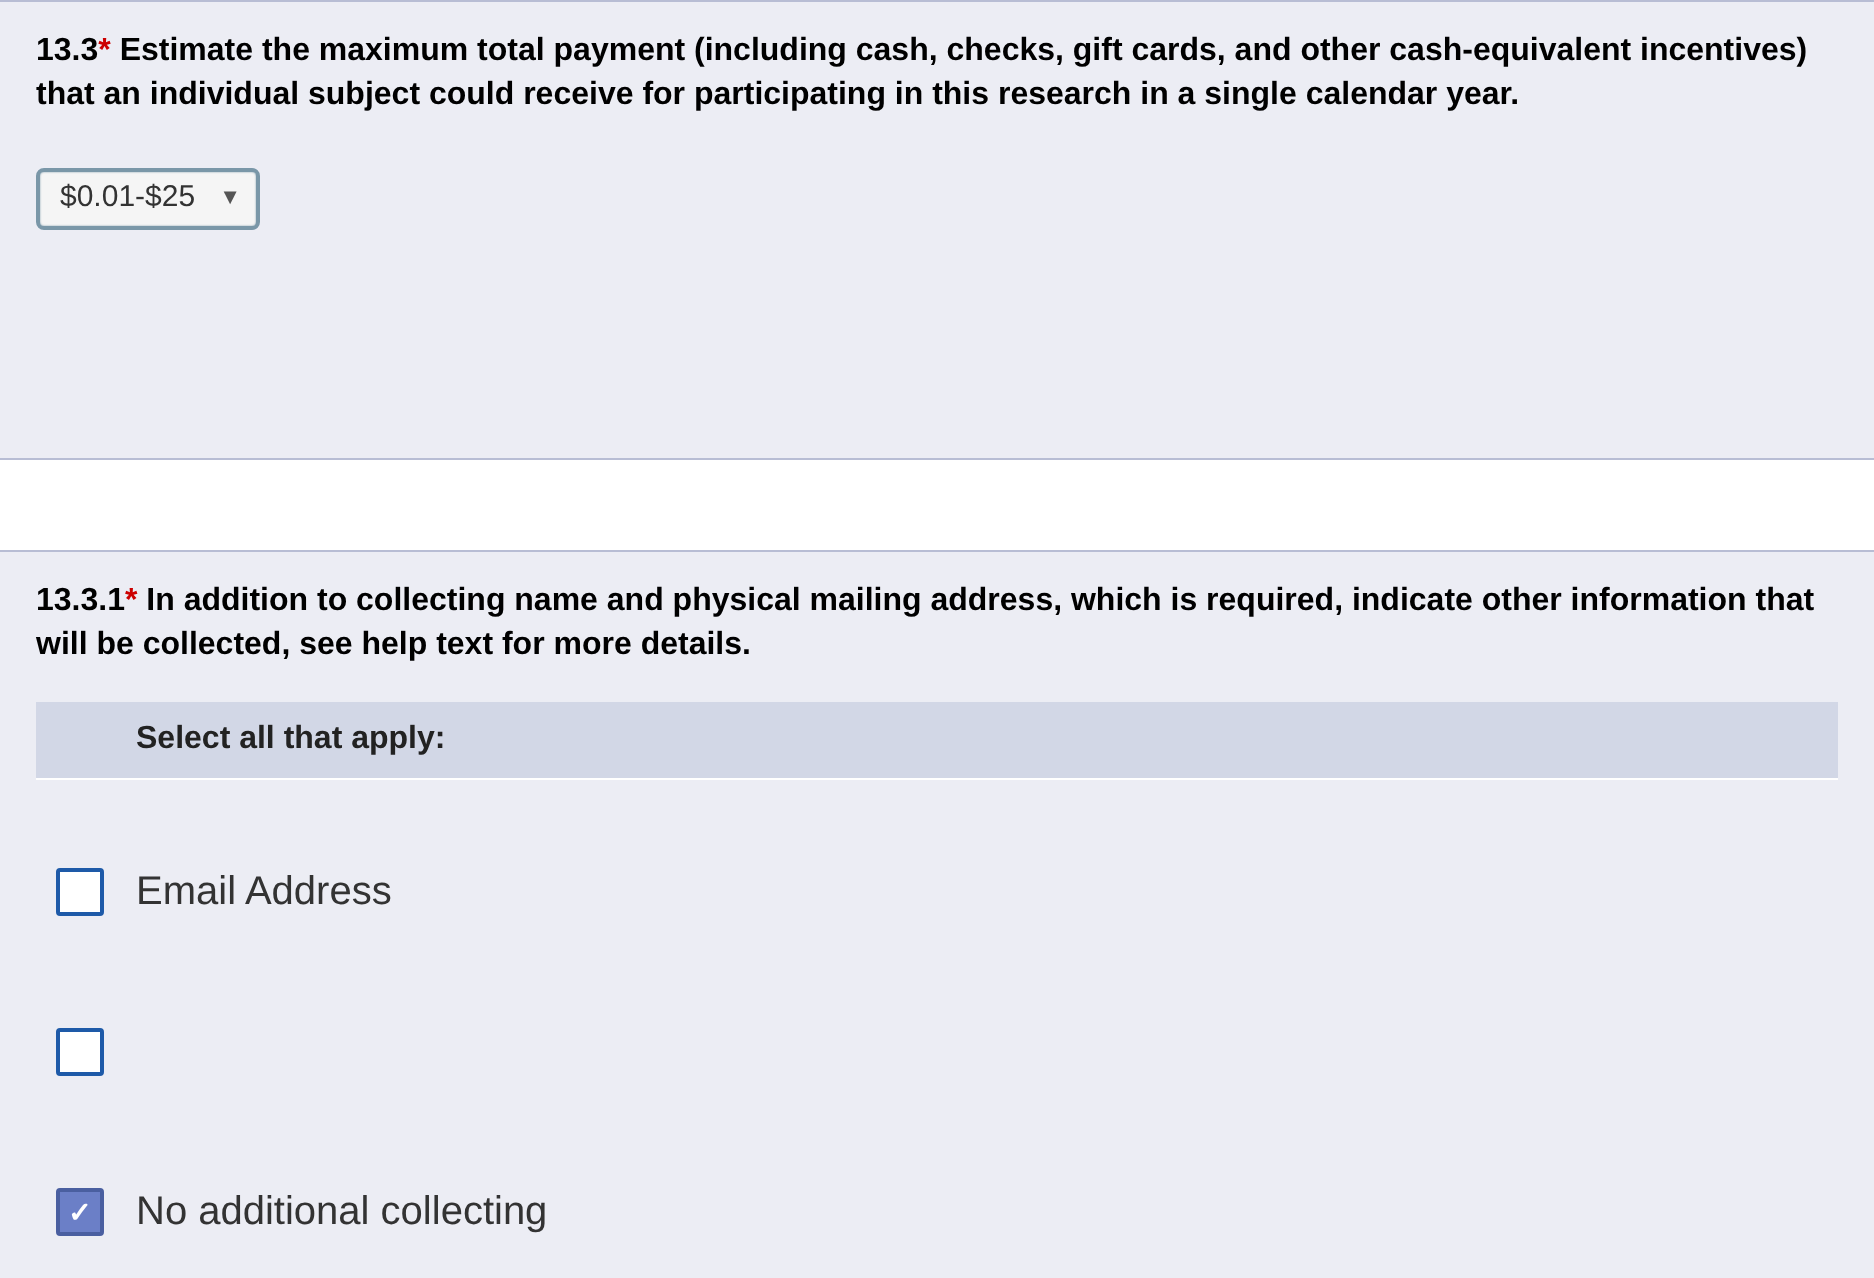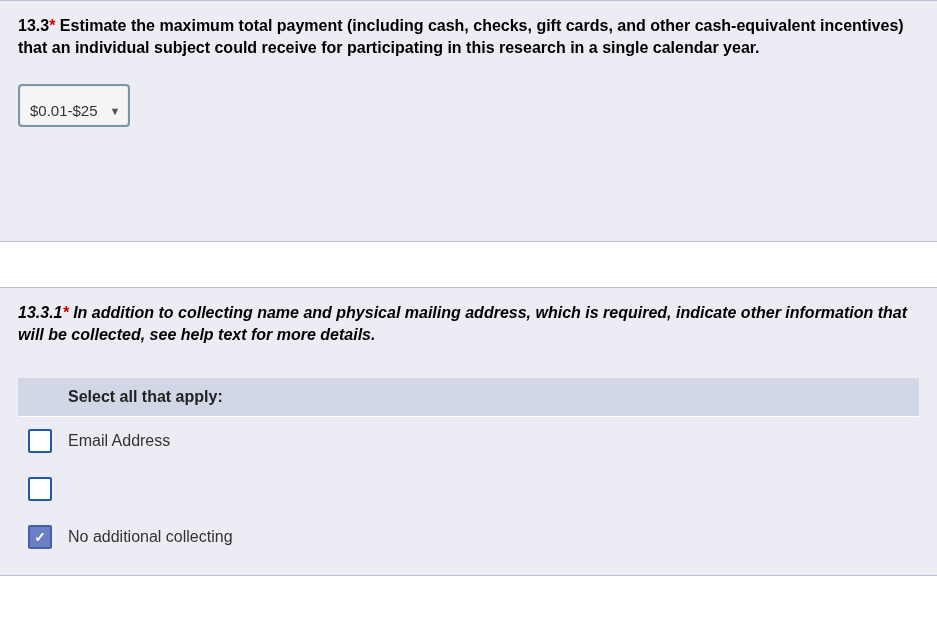--- a/index.html
+++ b/index.html
@@ -39,39 +39,39 @@
   .dropdown-wrap {
     margin-top: 26px;
     margin-bottom: 100px;
   }
   .dropdown {
     display: inline-flex;
     align-items: center;
     border: 2px solid #7a97a8;
     border-radius: 4px;
     background: #f5f5f5;
-    padding: 16px 8px 6px 10px;
+    padding: 4px 8px 6px 10px;
     cursor: pointer;
     font-size: 15px;
     color: #333;
     box-shadow: 0 0 1px #7a97a8 inset;
   }
   .dropdown .caret {
     margin-left: 12px;
     font-size: 11px;
     color: #555;
   }
   .section2 .qtext {
     margin-bottom: 16px;
-    font-style: italic;
   }
   .checklist {
-    margin-top: 33px;
+    margin-top: 18px;
     display: flex;
     flex-direction: column;
+    gap: 32px;
   }
   .checklist-header {
     background: #d2d7e6;
     padding: 10px 12px 10px 50px;
     font-weight: bold;
     color: #222;
     border-bottom: 1px solid #fff;
   }
   .check-row {
     display: flex;
@@ -96,21 +96,21 @@
   }
   .cbox.checked {
     background: #6b7fc7;
     border-color: #4a5fa0;
     color: #ffffff;
     font-size: 14px;
     font-weight: bold;
   }
   .clabel {
     margin-left: 16px;
-    font-size: 16px;
+    font-size: 20px;
     cursor: default;
   }
 </style>
 </head>
 <body>
 
 <div class="page">
 
   <div class="section">
     <div class="qtext">

